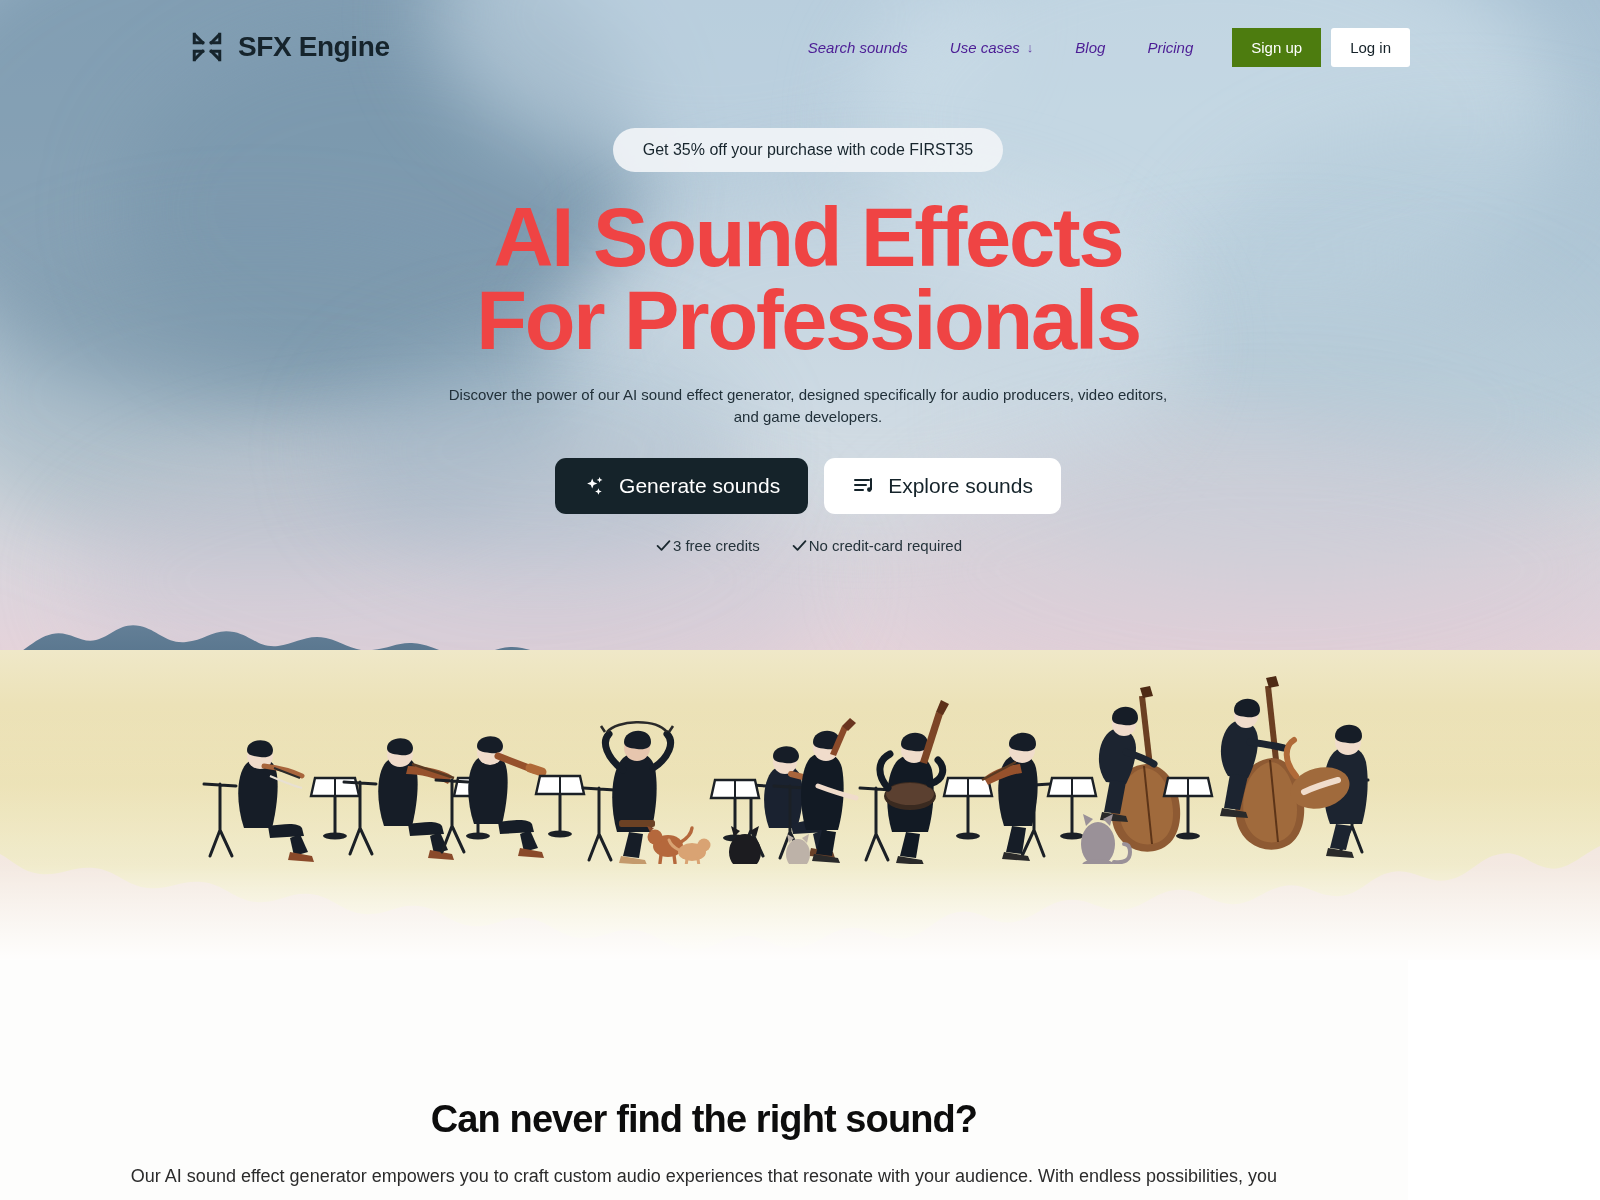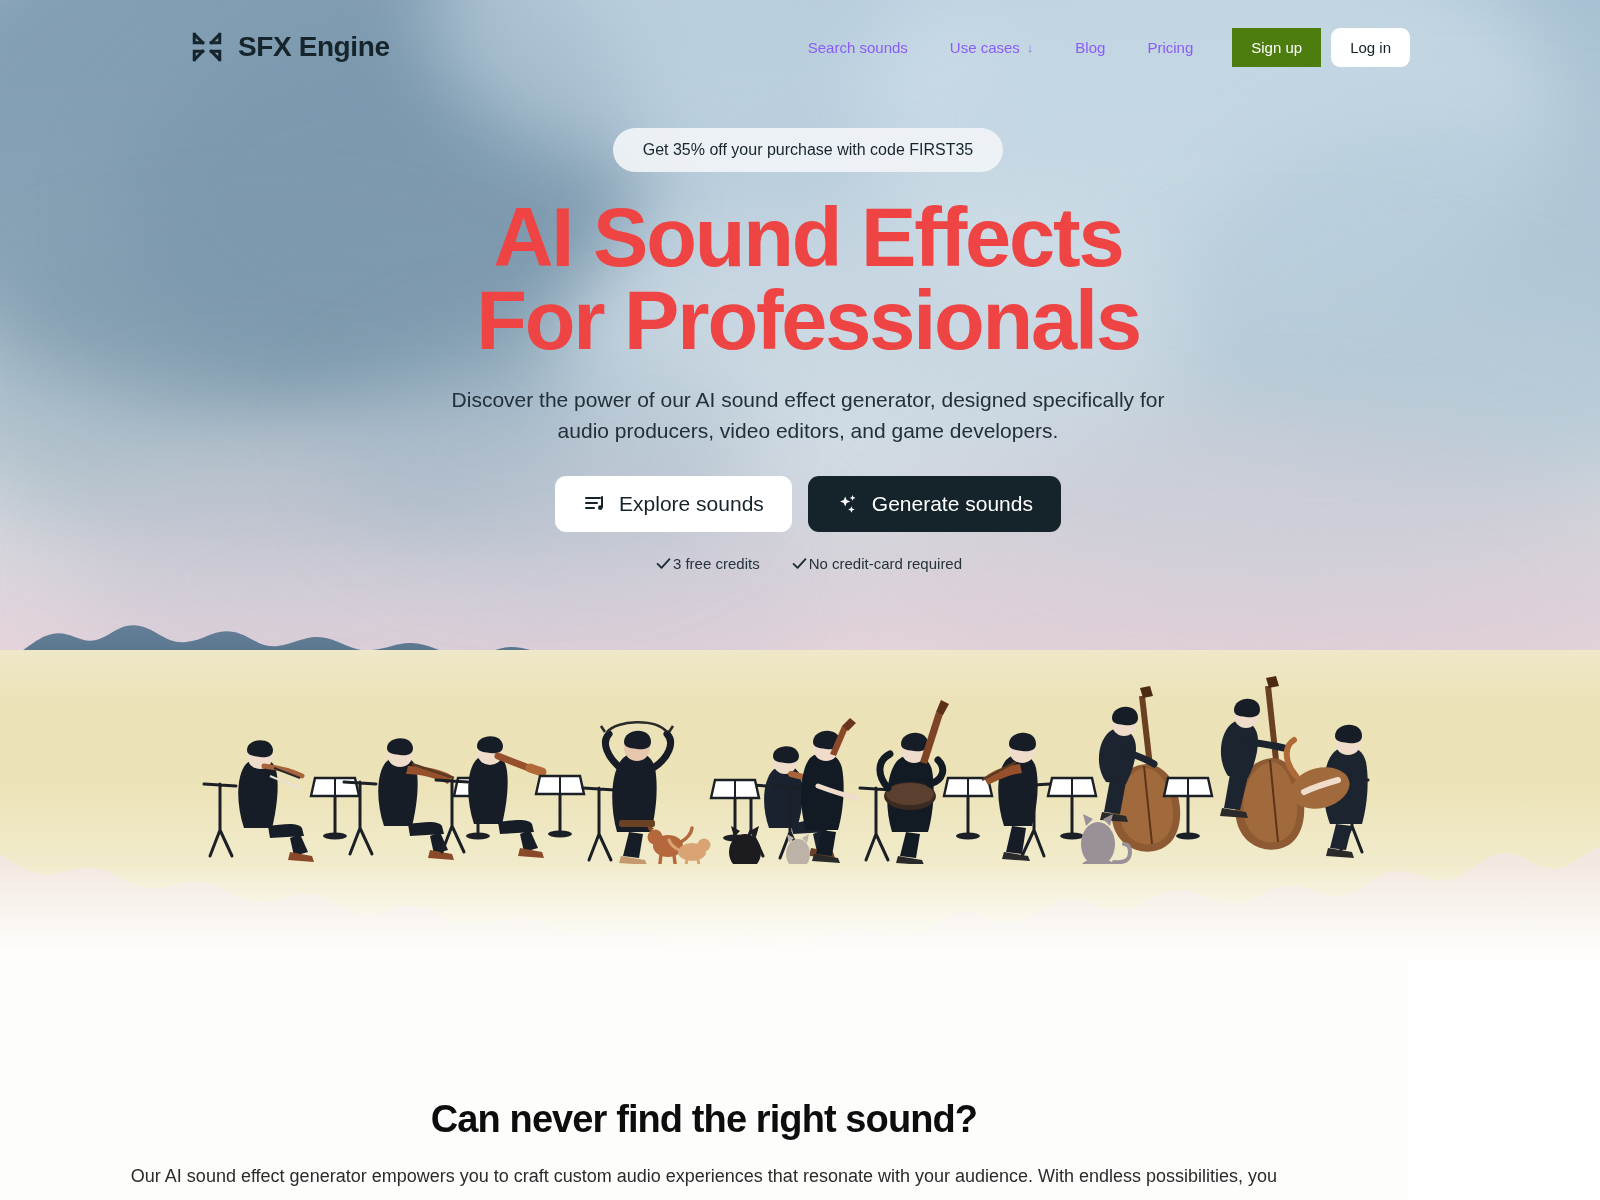--- a/index.html
+++ b/index.html
@@ -99,39 +99,39 @@
 
   .brand { display: flex; align-items: center; gap: 14px; text-decoration: none; }
   .brand-mark { width: 34px; height: 34px; display: block; }
   .brand-name {
     font-size: 28px; font-weight: 700; letter-spacing: -0.4px; color: #16242c;
     white-space: nowrap;
   }
 
   .nav { margin-left: auto; display: flex; align-items: center; gap: 0; }
   .nav-link {
-    font-size: 15px; color: #8b5cf6; text-decoration: none;
+    font-size: 15px; color: #4c1d95; text-decoration: none;
     padding: 8px 21px; white-space: nowrap;
-    display: inline-flex; align-items: center; gap: 7px;
+    display: inline-flex; align-items: center; gap: 7px; font-style: italic;
   }
   .nav-link .caret { font-size: 13px; line-height: 1; opacity: .85; }
 
   .btn-signup {
     margin-left: 18px;
     background: #4d7c0f; color: #fff;
     font-size: 15px; font-weight: 500;
     padding: 11px 19px; border-radius: 0; border: none;
     cursor: pointer; white-space: nowrap;
     font-family: inherit;
   }
   .btn-login {
     margin-left: 10px;
     background: #ffffff; color: #152229;
     font-size: 15px; font-weight: 400;
-    padding: 11px 19px; border-radius: 9px; border: none;
+    padding: 11px 19px; border-radius: 3px; border: none;
     cursor: pointer; white-space: nowrap;
     font-family: inherit;
   }
 
   
   .hero-content {
     position: absolute; top: 0; left: 8px; width: 1600px;
     z-index: 30;
     display: flex; flex-direction: column; align-items: center;
     padding-top: 128px;
@@ -153,21 +153,21 @@
     line-height: 1.0;
     font-weight: 700;
     letter-spacing: -2.2px;
     color: #ef4444;
     text-align: center;
     max-width: 760px;
   }
 
   .subhead {
     margin-top: 22px;
-    font-size: 21px;
+    font-size: 15px;
     line-height: 1.48;
     color: #213039;
     text-align: center;
     max-width: 730px;
   }
 
   .cta-row {
     margin-top: 30px;
     display: flex; align-items: center; gap: 16px;
   }
@@ -563,44 +563,44 @@
 
   <div class="hero-content">
 
     <div class="promo-pill">Get 35% off your purchase with code FIRST35</div>
 
     <h1 class="headline">AI Sound Effects For Professionals</h1>
 
     <p class="subhead">Discover the power of our AI sound effect generator, designed specifically for audio producers, video editors, and game developers.</p>
 
     <div class="cta-row">
+      <button class="btn-cta primary">
+        <span>
+          <svg width="24" height="24" viewBox="0 0 24 24" fill="#ffffff" aria-hidden="true">
+            <path d="M9.2 4.4 L10.6 8.1 L14.3 9.5 L10.6 10.9 L9.2 14.6 L7.8 10.9 L4.1 9.5 L7.8 8.1 Z"></path>
+            <path d="M16.6 3 L17.4 5.1 L19.5 5.9 L17.4 6.7 L16.6 8.8 L15.8 6.7 L13.7 5.9 L15.8 5.1 Z"></path>
+            <path d="M15.4 14.2 L16.3 16.6 L18.7 17.5 L16.3 18.4 L15.4 20.8 L14.5 18.4 L12.1 17.5 L14.5 16.6 Z"></path>
+          </svg>
+        </span>
+        <span>Generate sounds</span>
+      </button>
+
       <button class="btn-cta secondary">
         <span>
           <svg width="24" height="24" viewBox="0 0 24 24" fill="none" aria-hidden="true">
             <g stroke="#15232a" stroke-width="2" stroke-linecap="round">
               <path d="M3 6 H17"></path>
               <path d="M3 11 H14"></path>
               <path d="M3 16 H11"></path>
               <path d="M19 5 V15"></path>
             </g>
             <circle cx="17.3" cy="15.6" r="2.3" fill="#15232a"></circle>
           </svg>
         </span>
         <span>Explore sounds</span>
-      </button>
-
-      <button class="btn-cta primary">
-        <span>
-          <svg width="24" height="24" viewBox="0 0 24 24" fill="#ffffff" aria-hidden="true">
-            <path d="M9.2 4.4 L10.6 8.1 L14.3 9.5 L10.6 10.9 L9.2 14.6 L7.8 10.9 L4.1 9.5 L7.8 8.1 Z"></path>
-            <path d="M16.6 3 L17.4 5.1 L19.5 5.9 L17.4 6.7 L16.6 8.8 L15.8 6.7 L13.7 5.9 L15.8 5.1 Z"></path>
-            <path d="M15.4 14.2 L16.3 16.6 L18.7 17.5 L16.3 18.4 L15.4 20.8 L14.5 18.4 L12.1 17.5 L14.5 16.6 Z"></path>
-          </svg>
-        </span>
-        <span>Generate sounds</span>
       </button>
     </div>
 
     <div class="trust-row">
       <div class="trust-item">
         <span>
           <svg width="19" height="19" viewBox="0 0 24 24" fill="none" aria-hidden="true">
             <path d="M4.5 12.5 L9.5 17.5 L19.5 6.5" stroke="#1b2930" stroke-width="2.3" stroke-linecap="round" stroke-linejoin="round"></path>
           </svg>
         </span>

